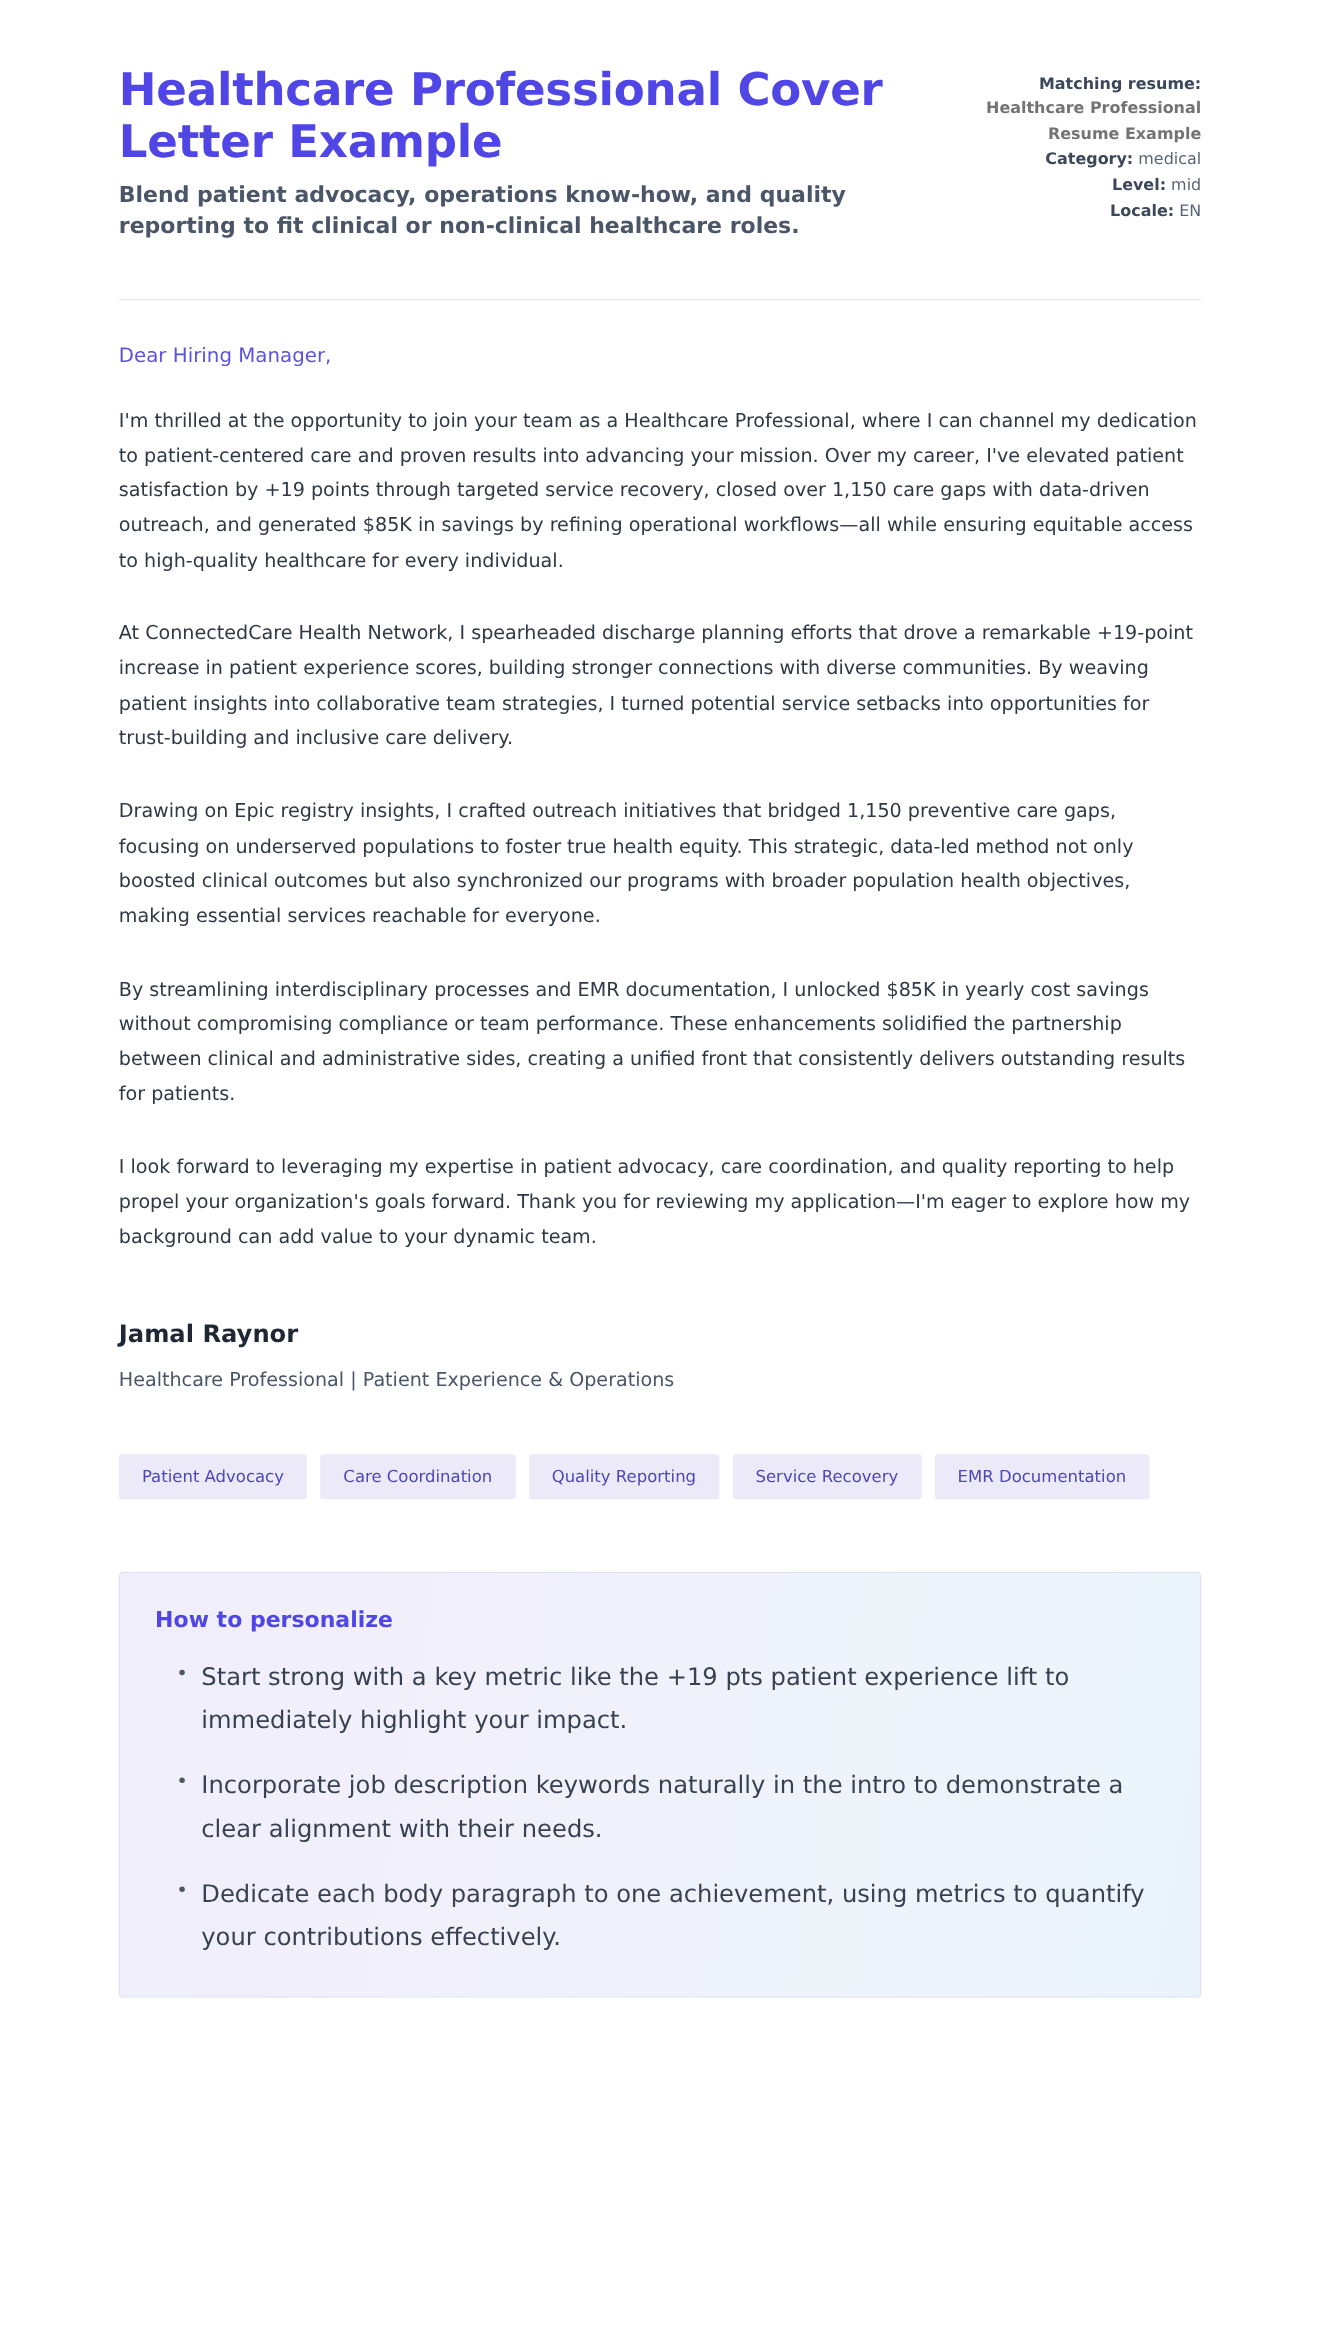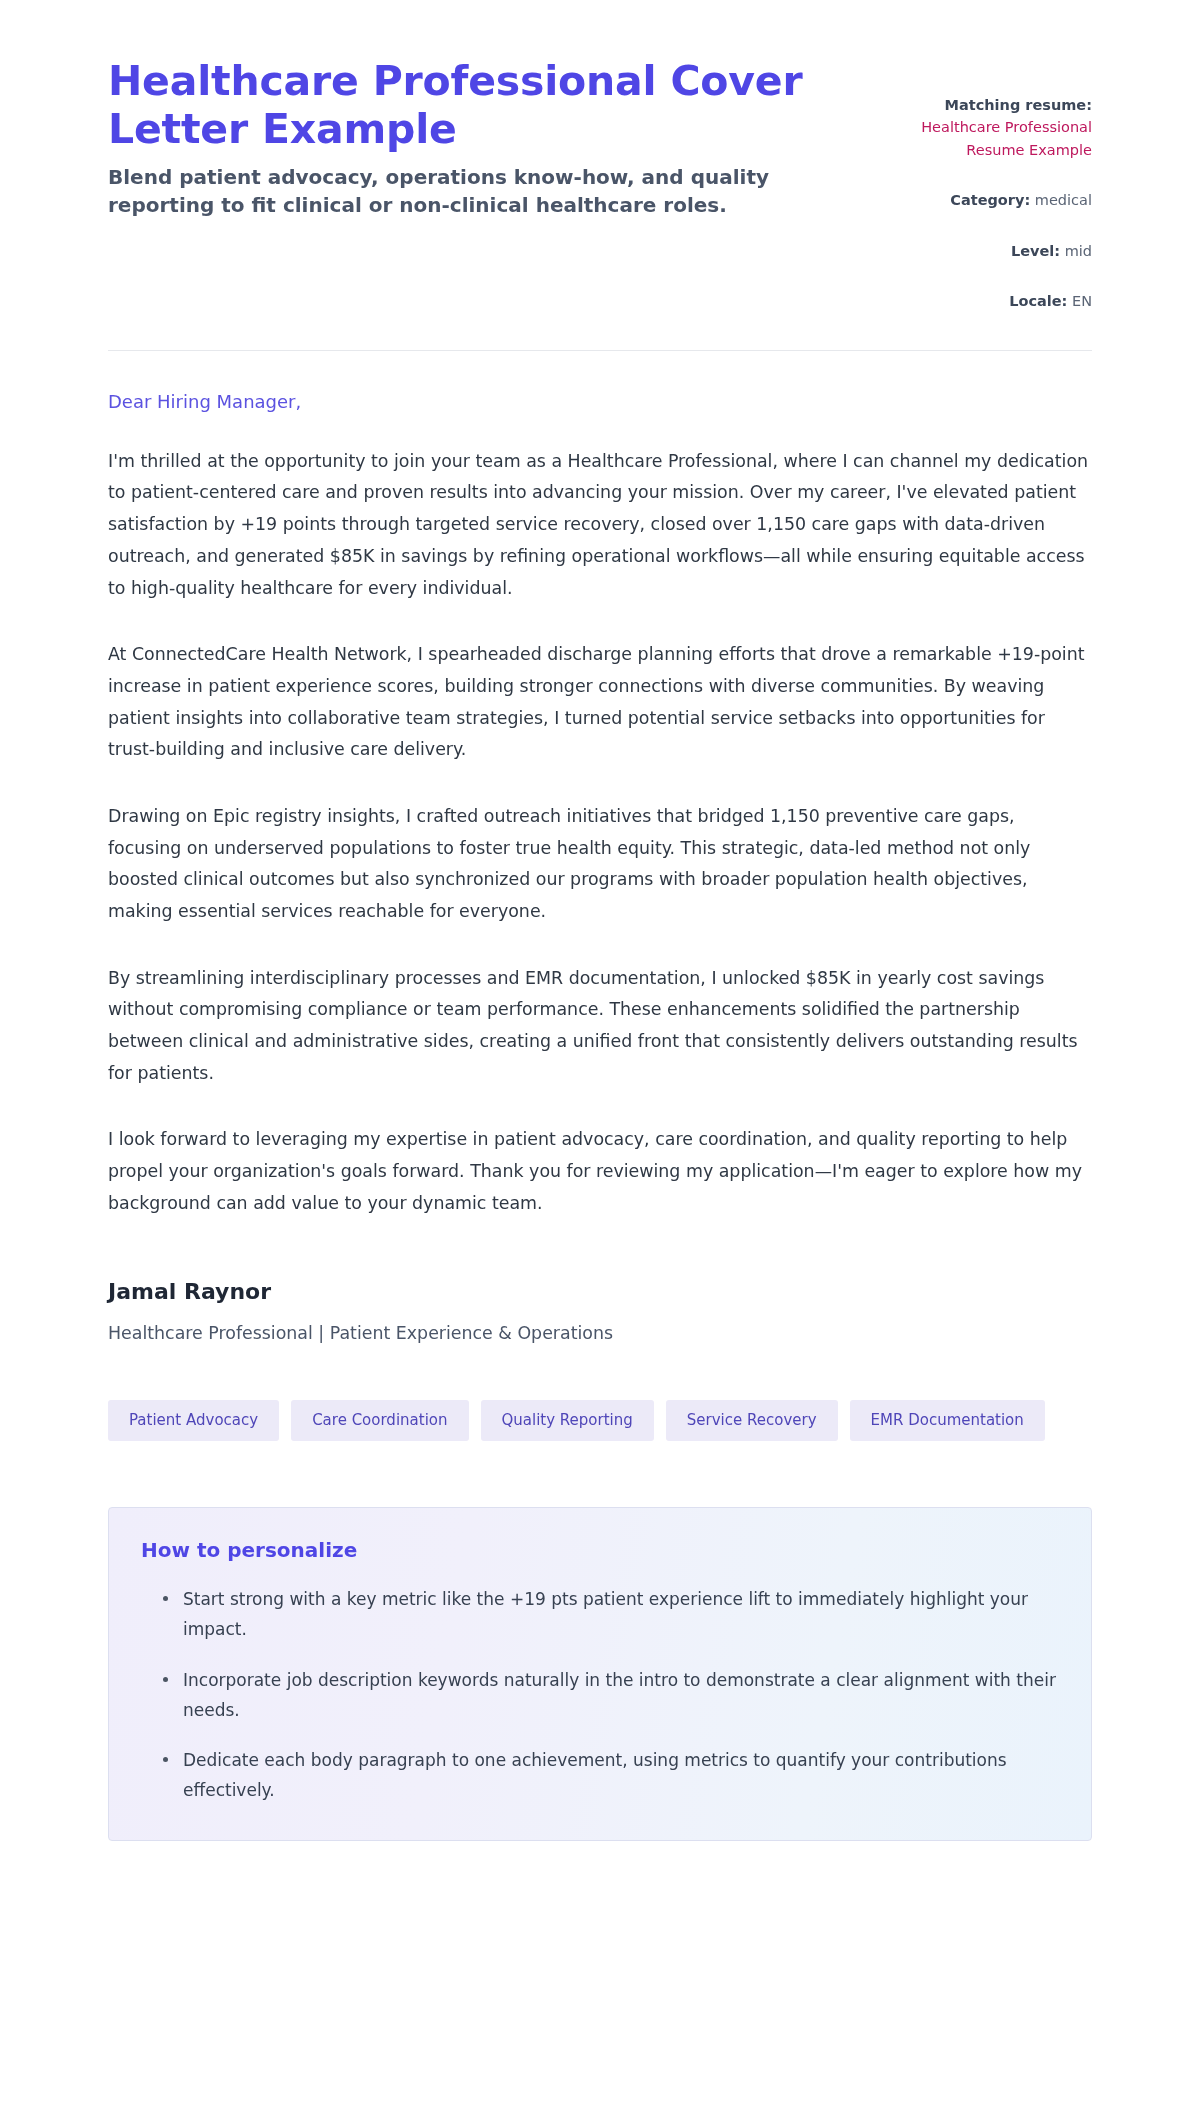--- a/index.html
+++ b/index.html
@@ -51,34 +51,33 @@
     flex: 0 0 auto;
     width: 215px;
     text-align: right;
     padding-top: 8px;
     font-size: 14.5px;
     line-height: 1.55;
     color: #4a5568;
   }
   .meta-row {
     margin-bottom: 1px;
-    margin-top: 28px;
   }
   .meta-label {
     font-weight: 700;
     color: #3c4759;
   }
   .meta-value {
     font-weight: 400;
     color: #5a6475;
   }
   .meta-block-value {
     display: block;
-    font-weight: 400;
-    color: #be185d;
+    font-weight: 700;
+    color: #737373;
   }
 
   .divider {
     border: 0;
     border-top: 1px solid #e6e8ec;
     margin: 36px 0 0 0;
   }
 
   
   .letter {
@@ -148,21 +147,21 @@
     font-weight: 700;
     color: #4f46e5;
   }
   .callout-list {
     margin: 0;
     padding: 0 0 0 22px;
     list-style: none;
   }
   .callout-list li {
     position: relative;
-    font-size: 17px;
+    font-size: 22px;
     line-height: 1.78;
     color: #374151;
     margin-bottom: 20px;
     padding-left: 20px;
   }
   .callout-list li:last-child {
     margin-bottom: 0;
   }
   .callout-list li::before {
     content: "";

